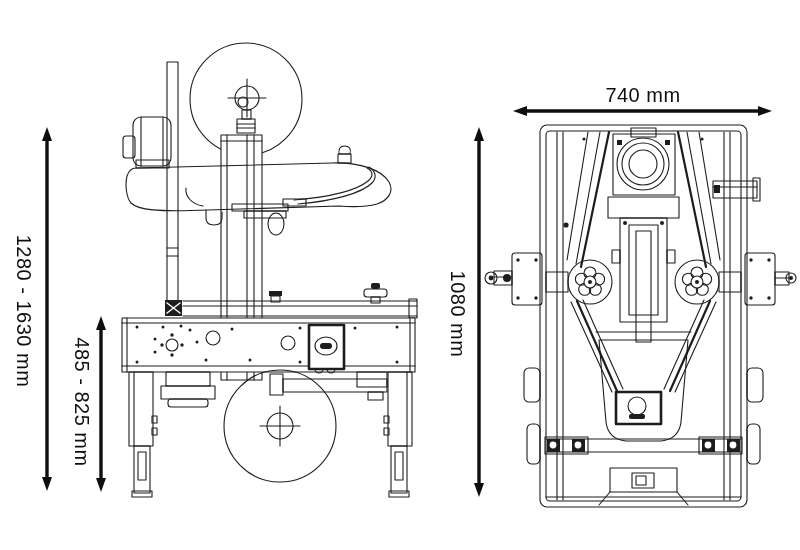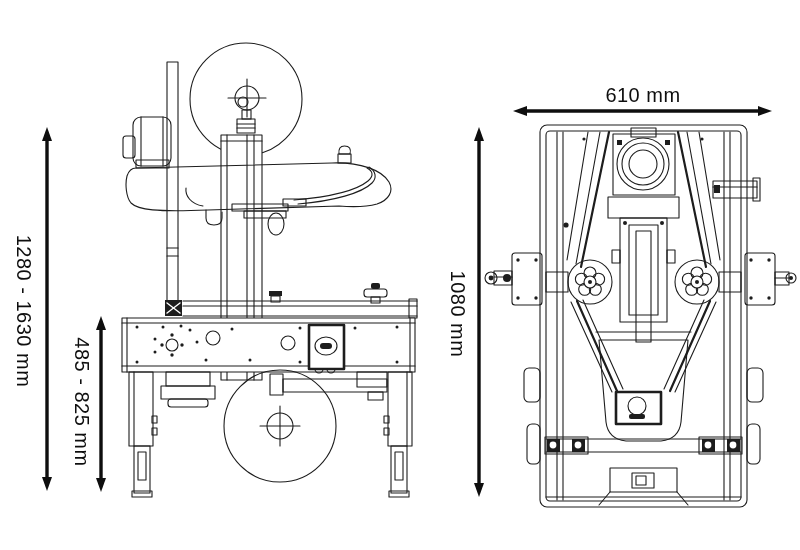--- a/index.html
+++ b/index.html
@@ -345,14 +345,14 @@
       </g>
     </g>
   </svg>
 
   <div class="dim-label rot" id="lbl-overall-height">1280 - 1630 mm</div>
 
   <div class="dim-label rot" id="lbl-conveyor-height">485 - 825 mm</div>
 
   <div class="dim-label rot" id="lbl-length">1080 mm</div>
 
-  <div class="dim-label" id="lbl-width">610 mm</div>
+  <div class="dim-label" id="lbl-width">740 mm</div>
 </div>
 
 </body></html>

